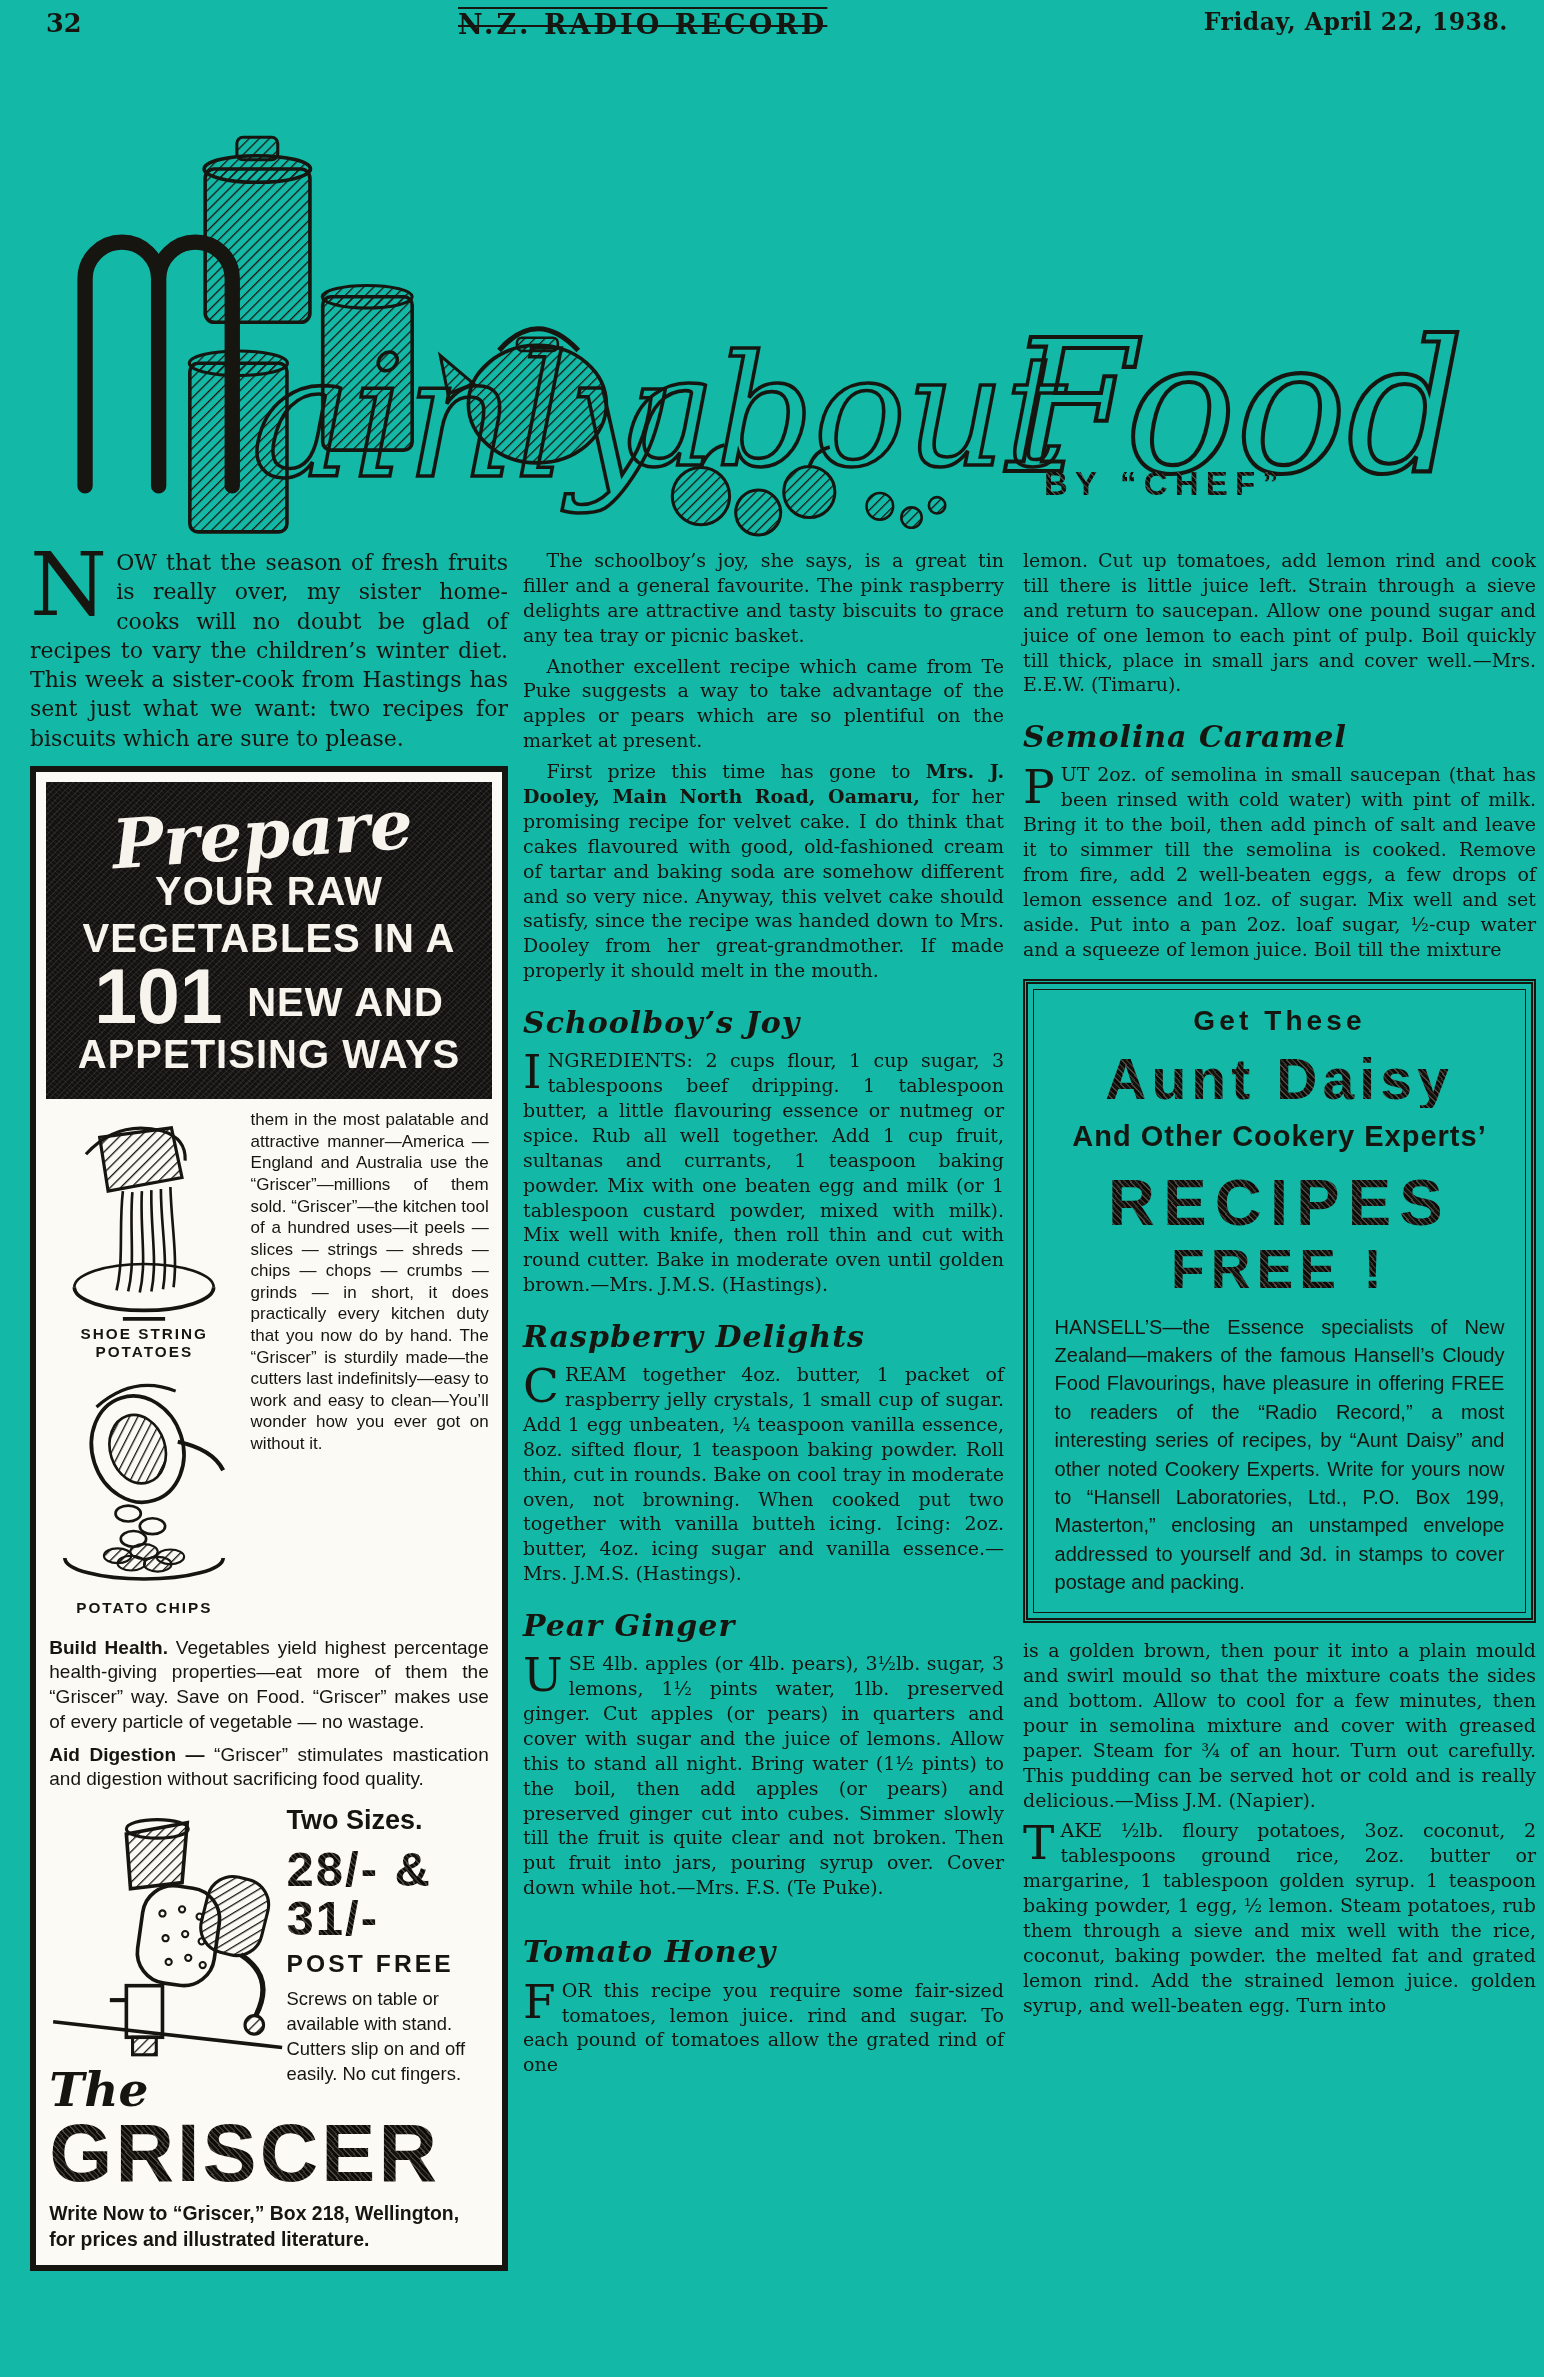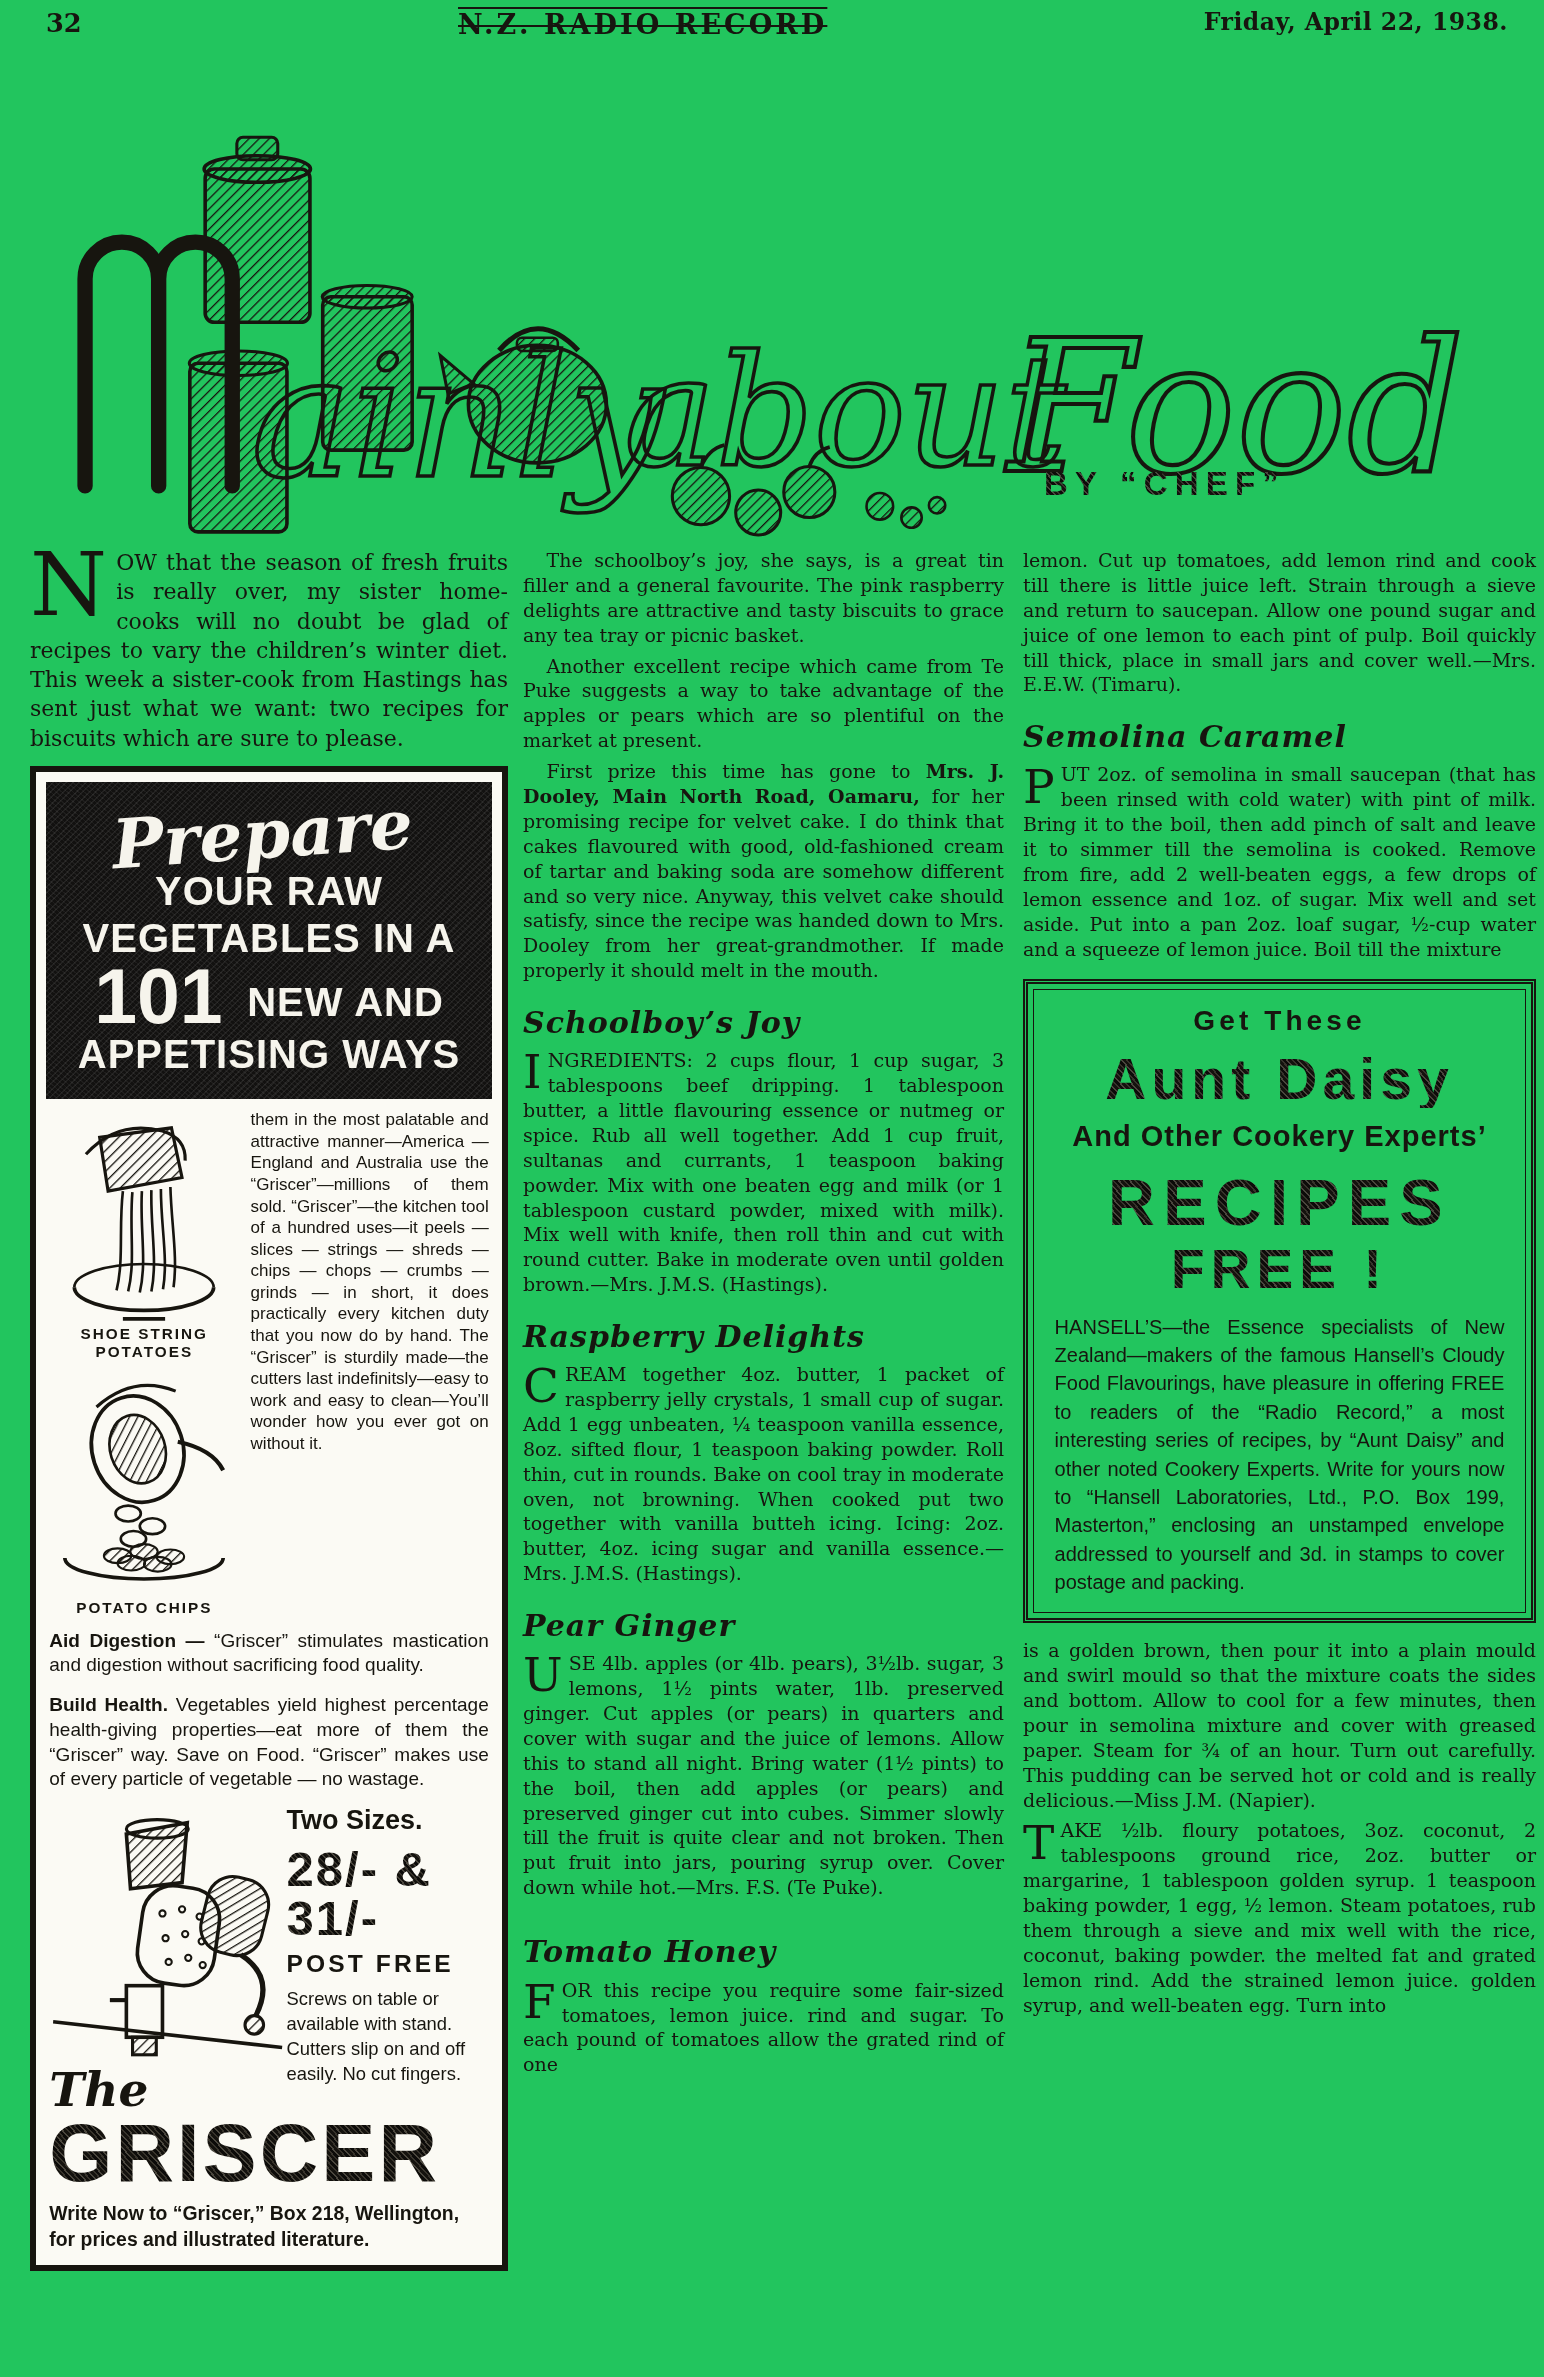--- a/index.html
+++ b/index.html
@@ -1,17 +1,17 @@
 <!DOCTYPE html>
 <html style="font-size:8.2px"><head>
 <meta charset="utf-8">
 <style>
   html,body{margin:0;padding:0;}
   body{background:#e8e6e0;}
-  .page{position:relative;width:1544px;height:2377px;background:#22c55e;color:#17150f;overflow:hidden;
+  .page{position:relative;width:1544px;height:2377px;background:#14b8a6;color:#17150f;overflow:hidden;
         font-family:"DejaVu Serif","Liberation Serif",serif;}
   
   .page-header{position:absolute;left:0;top:0;width:100%;box-sizing:border-box;
                padding:11.3px 36px 0 46px;display:flex;justify-content:space-between;align-items:flex-start;}
   .pagenum{font:700 25.6px/1 "DejaVu Serif",serif;}
   .mast{font:700 27px/1 "DejaVu Serif",serif;letter-spacing:3.1px;
         text-decoration:line-through overline;text-decoration-thickness:2px;}
   .issue-date{font:700 23.5px/1 "DejaVu Serif",serif;letter-spacing:0.5px;}
   
   .masthead-art{position:absolute;left:36px;top:77px;width:1473px;height:460px;}
@@ -184,27 +184,27 @@
                 <ellipse cx="230" cy="354" rx="26" ry="14"></ellipse>
                 <ellipse cx="156" cy="366" rx="26" ry="14"></ellipse>
                 <ellipse cx="206" cy="368" rx="26" ry="14"></ellipse>
               </g>
             </svg>
             <div class="g-illo-label">POTATO CHIPS</div>
           </div>
           <p class="g-wrap">them in the most palatable and attractive manner—America — England and Australia use the “Griscer”—millions of them sold.  “Griscer”—the kitchen tool of a hundred uses—it peels — slices — strings — shreds — chips — chops — crumbs — grinds — in short, it does practically every kitchen duty that you now do by hand.  The “Griscer” is sturdily made—the cutters last indefinitsly—easy to work and easy to clean—You’ll wonder how you ever got on without it.</p>
         </div>
 
+        <p class="g-body g-clear">
+          <span class="g-lead">Build Health.</span>
+          <span>Vegetables yield highest percentage health-giving properties—eat more of them the “Griscer” way.  Save on Food.  “Griscer” makes use of every particle of vegetable — no wastage.</span>
+        </p>
         <p class="g-body">
           <span class="g-lead">Aid Digestion —</span>
           <span>“Griscer” stimulates mastication and digestion without sacrificing food quality.</span>
-        </p>
-        <p class="g-body g-clear">
-          <span class="g-lead">Build Health.</span>
-          <span>Vegetables yield highest percentage health-giving properties—eat more of them the “Griscer” way.  Save on Food.  “Griscer” makes use of every particle of vegetable — no wastage.</span>
         </p>
 
         <div class="g-bottom">
           <div class="g-machine">
             <svg viewBox="0 0 460 520">
               <line x1="8" y1="430" x2="452" y2="480" stroke="#17150f" stroke-width="7"></line>
               <polygon points="150,66 268,44 258,160 158,172" fill="url(#hatch)" stroke="#17150f" stroke-width="7"></polygon>
               <ellipse cx="210" cy="56" rx="60" ry="18" fill="none" stroke="#17150f" stroke-width="6"></ellipse>
               <rect x="176" y="168" width="150" height="190" rx="60" fill="none" stroke="#17150f" stroke-width="7" transform="rotate(8 251 263)"></rect>
               <g fill="none" stroke="#17150f" stroke-width="4">

